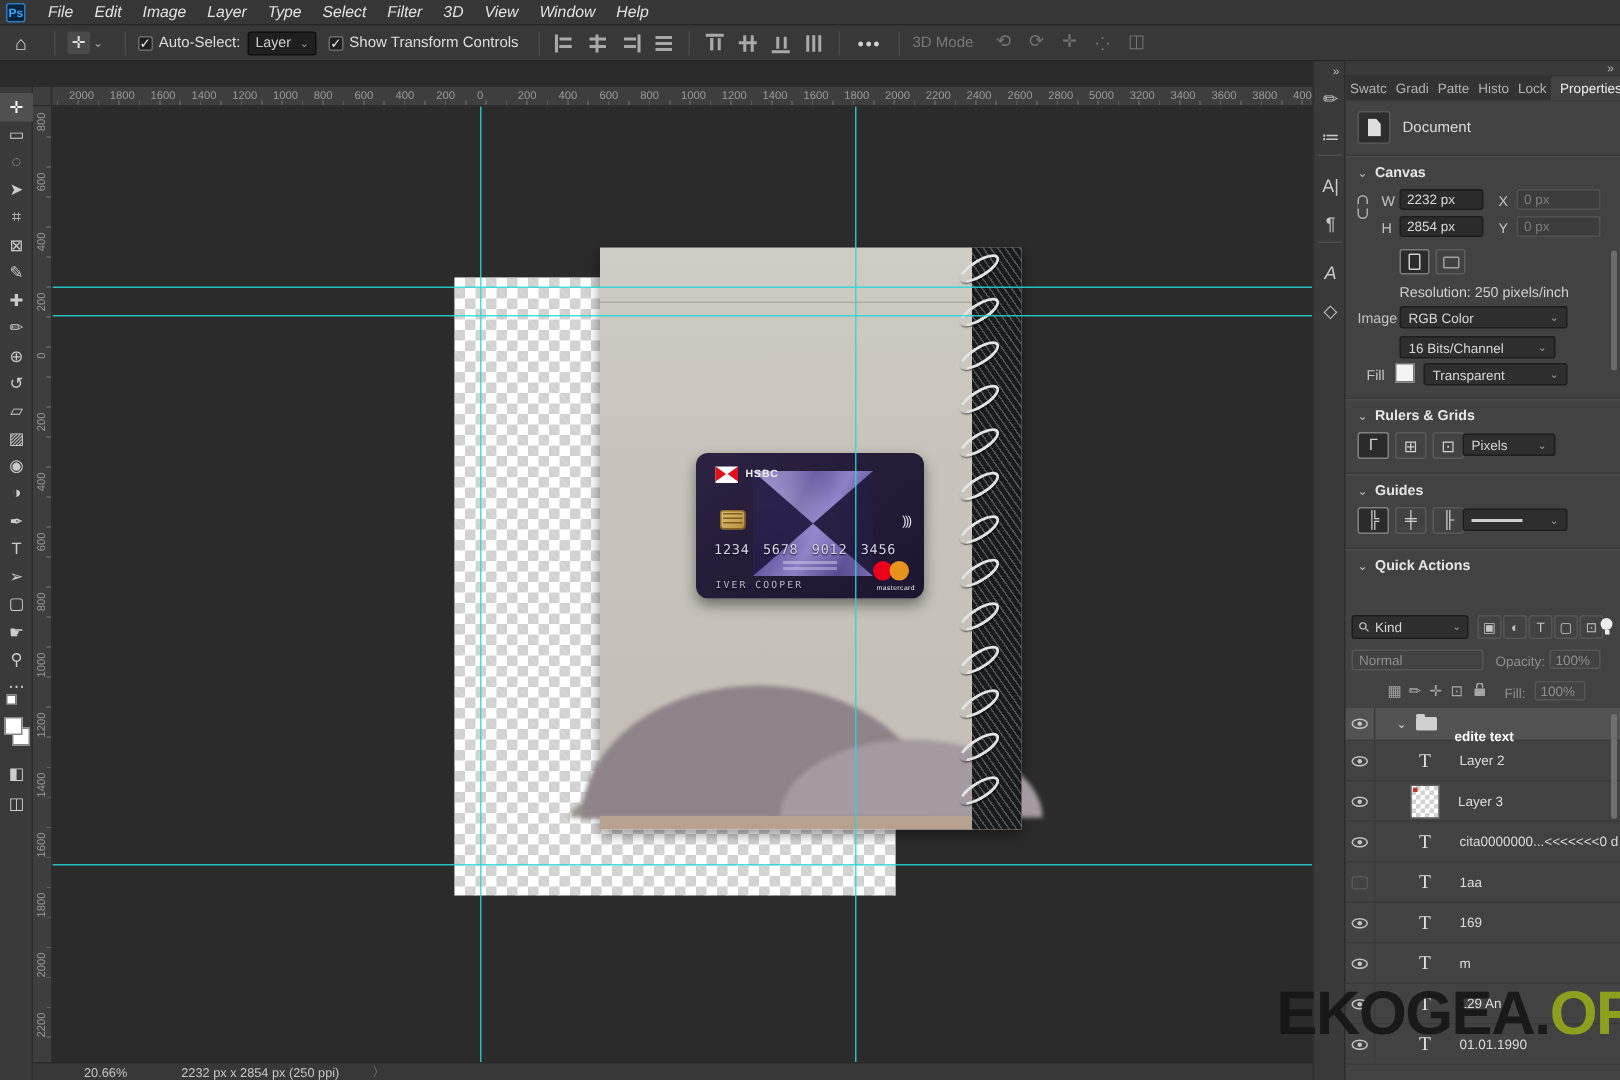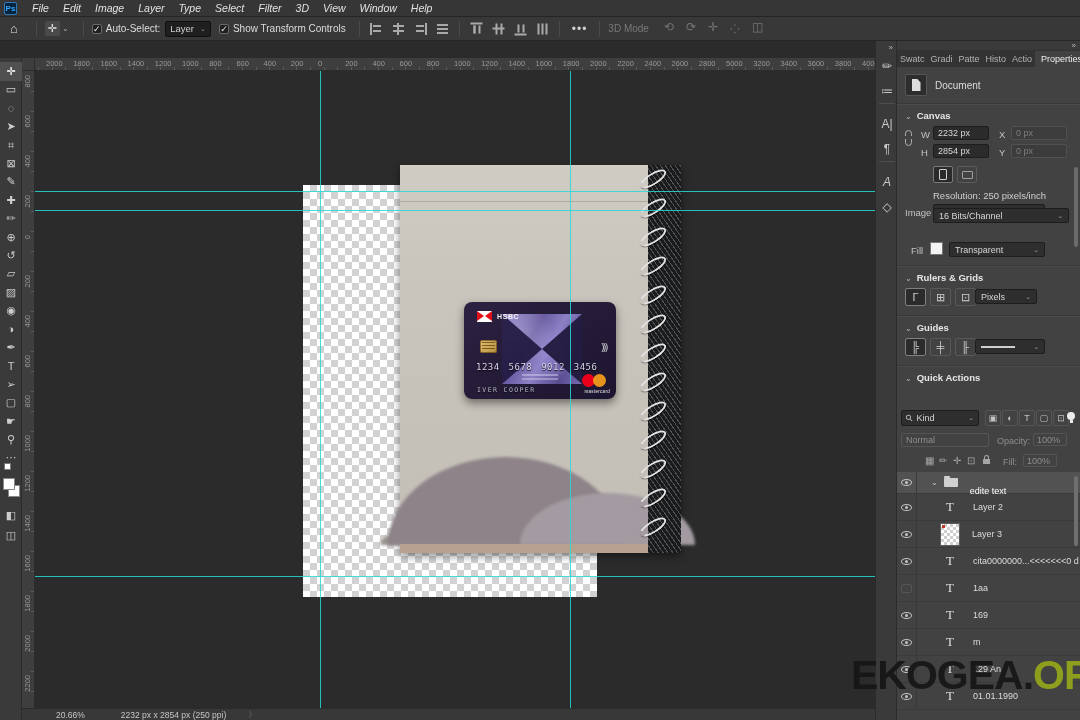--- a/index.html
+++ b/index.html
@@ -186,21 +186,21 @@
   .folder { width:14px; height:9px; background:#d0d0d0; position:relative; margin-left:6px; border-radius:1px; }
   .folder::before { content:""; position:absolute; left:0; top:-2px; width:6px; height:2px; background:#d0d0d0; border-radius:1px 1px 0 0; }
   .t-ico { font-family:"Liberation Serif", serif; font-size:13px; color:#e0e0e0; width:22px; text-align:center; margin-left:22px; flex:none; }
   .l-thumb { width:20px; height:23px; margin-left:23px; border:1px solid #5c5c5c; position:relative; flex:none;
     background-image:
       linear-gradient(45deg,#cfcfcf 25%,transparent 25%,transparent 75%,#cfcfcf 75%),
       linear-gradient(45deg,#cfcfcf 25%,#fff 25%,#fff 75%,#cfcfcf 75%);
     background-size:6px 6px; background-position:0 0,3px 3px; }
   .l-thumb::after { content:""; position:absolute; left:1px; top:1px; width:3px; height:3px; background:#c0392b; }
   .l-name { font-size:9px; color:#dcdcdc; margin-left:12px; white-space:nowrap; }
-  .lrow.sel .l-name { color:#ffffff; font-weight:normal;margin-top:16px; }
+  .lrow.sel .l-name { color:#ffffff; font-weight:bold;margin-top:16px; }
   .l-scroll { position:absolute; right:2px; top:70px; width:4px; height:70px; background:#6f6f6f; border-radius:2px; }
   
   .statusbar { position:absolute; left:22px; top:708px; width:853px; height:12px; background:#383838; border-top:1px solid #2a2a2a;
     display:flex; align-items:center; font-size:8.5px; color:#c6c6c6; }
   .sb-zoom { margin-left:34px; }
   .sb-info { margin-left:36px; }
   .sb-arrow { margin-left:22px; color:#9a9a9a; }
   
   .watermark { position:absolute; left:851px; top:652px; z-index:60; font-weight:bold; font-size:41px; letter-spacing:-1px;
     pointer-events:none; font-family:"Liberation Sans", sans-serif; white-space:nowrap; }
@@ -417,21 +417,21 @@
 
   <div class="rpanel">
     <div class="rp-head">
       <span class="chev">»</span>
     </div>
     <div class="rtabs" id="rtabs">
         <div class="rtab">Swatc</div>
         <div class="rtab">Gradi</div>
         <div class="rtab">Patte</div>
         <div class="rtab">Histo</div>
-        <div class="rtab">Actio</div>
+        <div class="rtab">Lock</div>
         <div class="rtab active">Properties</div>
       </div>
 
     <div class="props">
       <div class="doc-well">
           <div class="doc-page"></div>
         </div>
       <div class="doc-label">Document</div>
       <div class="p-div" style="top:36px;"></div>
 
@@ -453,21 +453,21 @@
           <div class="ori-l"></div>
         </div>
 
       <div class="p-label" style="left:36px; top:123px; color:#cfcfcf;">Resolution: 250 pixels/inch</div>
 
       <div class="p-label" style="left:8px; top:140px;">Image</div>
       <div class="p-select" style="left:36px; top:137px; width:112px;">
         <span>RGB Color</span>
           <span class="car">⌄</span>
       </div>
-      <div class="p-select" style="left:36px; top:141px; width:136px;justify-content:flex-end;">
+      <div class="p-select" style="left:36px; top:157px; width:104px;justify-content:flex-end;">
         <span>16 Bits/Channel</span>
           <span class="car">⌄</span>
       </div>
       <div class="p-label" style="left:14px; top:178px;">Fill</div>
       <div class="fill-swatch" style="left:33px; top:175px;"></div>
       <div class="p-select" style="left:52px; top:175px; width:96px;">
         <span>Transparent</span>
           <span class="car">⌄</span>
       </div>
       <div class="p-div" style="top:198px;"></div>

